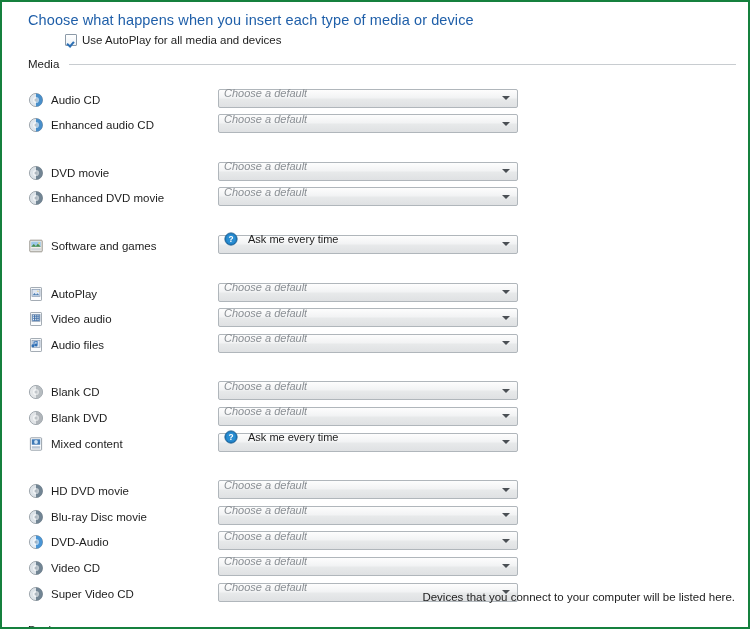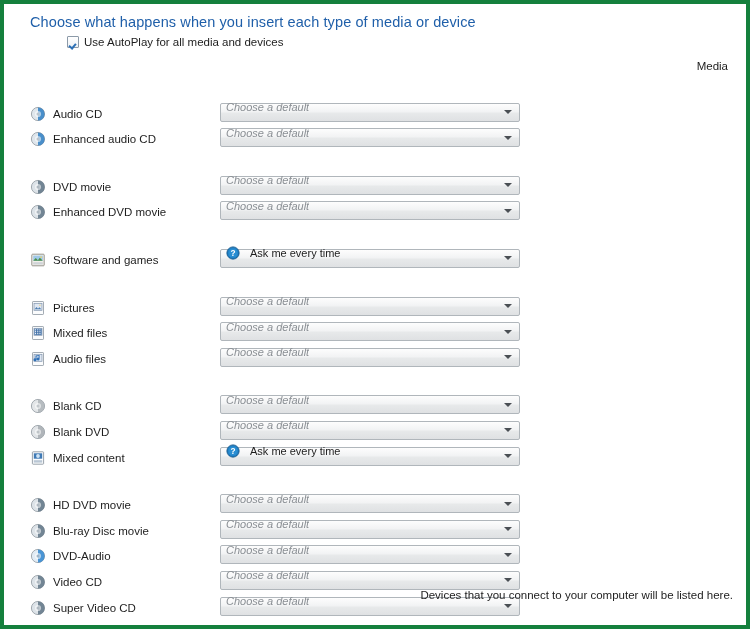--- a/index.html
+++ b/index.html
@@ -10,21 +10,21 @@
   body {
     width: 750px;
     height: 629px;
     font-family: "Liberation Sans", sans-serif;
     overflow: hidden;
   }
   #root {
     box-sizing: border-box;
     width: 750px;
     height: 629px;
-    border: 4px solid #15803d;
+    border: 2px solid #15803d;
     background: #ffffff;
     position: relative;
     overflow: hidden;
   }
   #page {
     box-sizing: border-box;
     padding: 9px 12px 0 26px;
     position: relative;
     height: 100%;
   }
@@ -67,24 +67,23 @@
     transform: rotate(40deg);
   }
   .cb-label {
     font-size: 11.5px;
     color: #1d1d1d;
   }
 
   
   .group-head {
     display: flex;
-    align-items: flex-end;
-    gap: 12px;
+    align-items: center;
+    gap: 4px;
     margin-top: 12px;
-    flex-direction: column;
   }
   .group-head .ghl {
     font-size: 11.5px;
     color: #1d1d1d;
     padding-right: 6px;
     white-space: nowrap;
   }
   .group-head .rule {
     flex: 1;
     height: 1px;
@@ -296,21 +295,21 @@
           <div class="row">
             <div class="label-cell">
               <span>
                 <svg class="ico" viewBox="0 0 16 16" xmlns="http://www.w3.org/2000/svg">
                   <rect x="2.5" y="1.5" width="11" height="13" rx="0.6" fill="#fbfcfd" stroke="#9aa3ab" stroke-width="0.9"></rect>
                   <rect x="4" y="3.3" width="8" height="7" fill="#dfe7f2" stroke="#7f93ad" stroke-width="0.7"></rect>
                   <path d="M4.6 9.3l1.9-2.2 1.5 1.7 1.3-1.5 2.1 2z" fill="#4d7fb3"></path>
                   <circle cx="9.9" cy="5.2" r="0.8" fill="#e8d487"></circle>
                 </svg>
               </span>
-              <span class="label-txt">Pictures</span>
+              <span class="label-txt">AutoPlay</span>
             </div>
             <div class="combo">
               <span class="ctext">Choose a default</span>
               <span class="arrow"></span>
             </div>
           </div>
           <div class="row">
             <div class="label-cell">
               <span>
                 <svg class="ico" viewBox="0 0 16 16" xmlns="http://www.w3.org/2000/svg">
@@ -323,21 +322,21 @@
                     <rect x="9.4" y="4.3" width="1.1" height="1.1"></rect>
                     <rect x="5" y="6.2" width="1.1" height="1.1"></rect>
                     <rect x="7.2" y="6.2" width="1.1" height="1.1"></rect>
                     <rect x="9.4" y="6.2" width="1.1" height="1.1"></rect>
                     <rect x="5" y="8.1" width="1.1" height="1.1"></rect>
                     <rect x="7.2" y="8.1" width="1.1" height="1.1"></rect>
                     <rect x="9.4" y="8.1" width="1.1" height="1.1"></rect>
                   </g>
                 </svg>
               </span>
-              <span class="label-txt">Mixed files</span>
+              <span class="label-txt">Video audio</span>
             </div>
             <div class="combo">
               <span class="ctext">Choose a default</span>
               <span class="arrow"></span>
             </div>
           </div>
           <div class="row">
             <div class="label-cell">
               <span>
                 <svg class="ico" viewBox="0 0 16 16" xmlns="http://www.w3.org/2000/svg">

